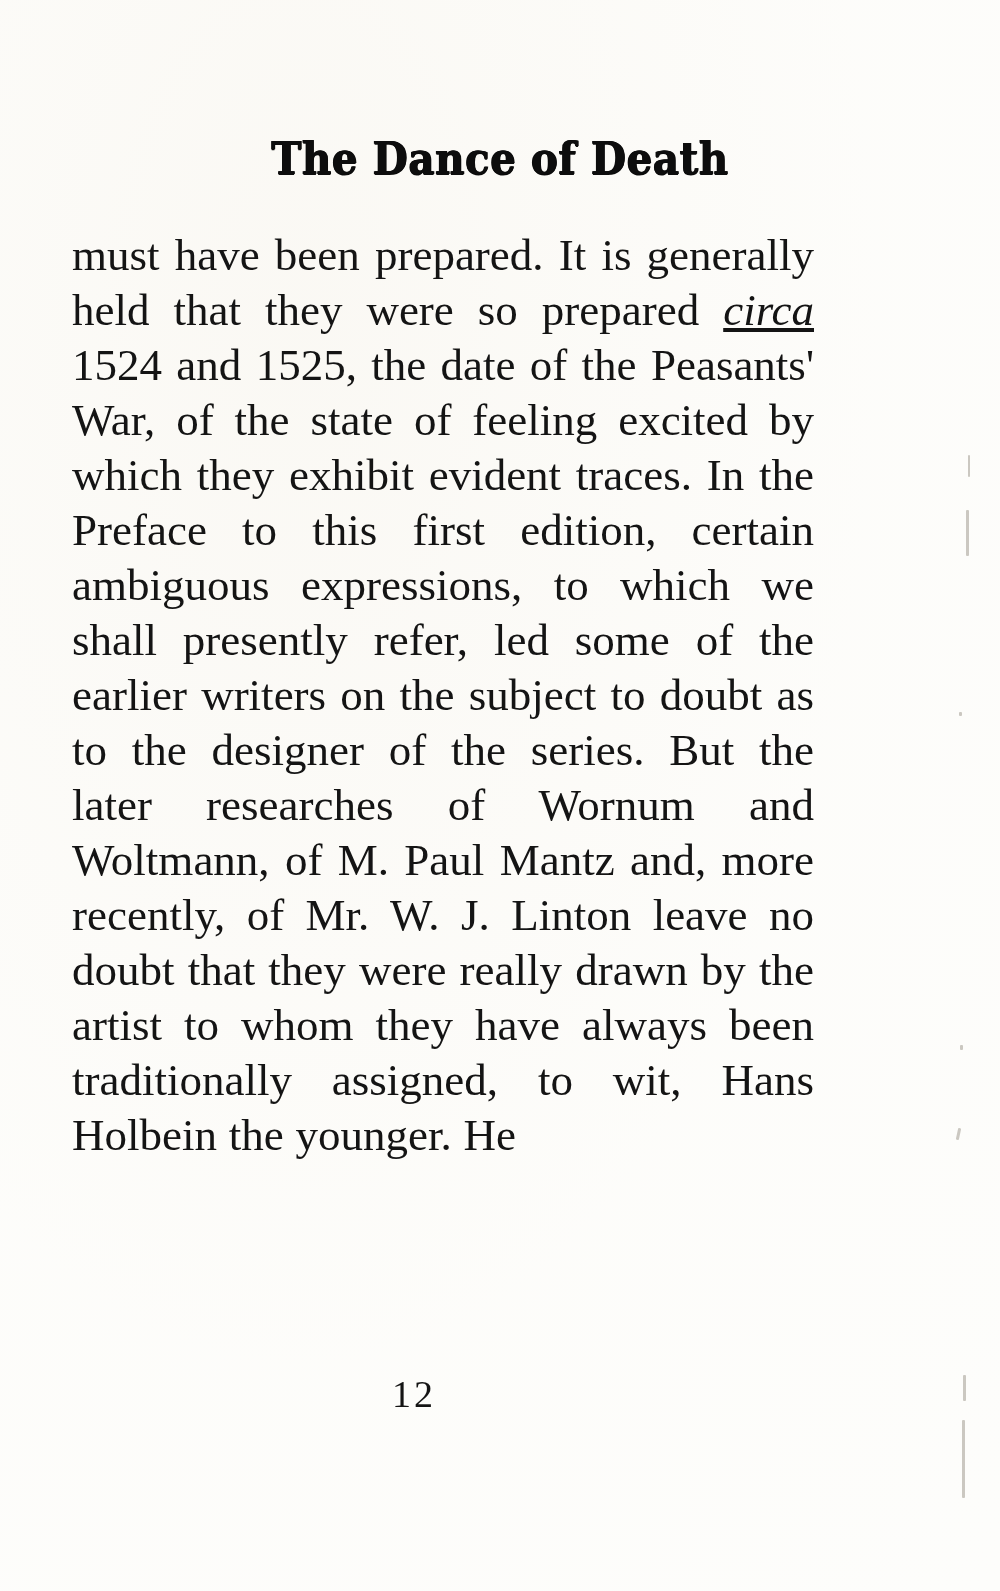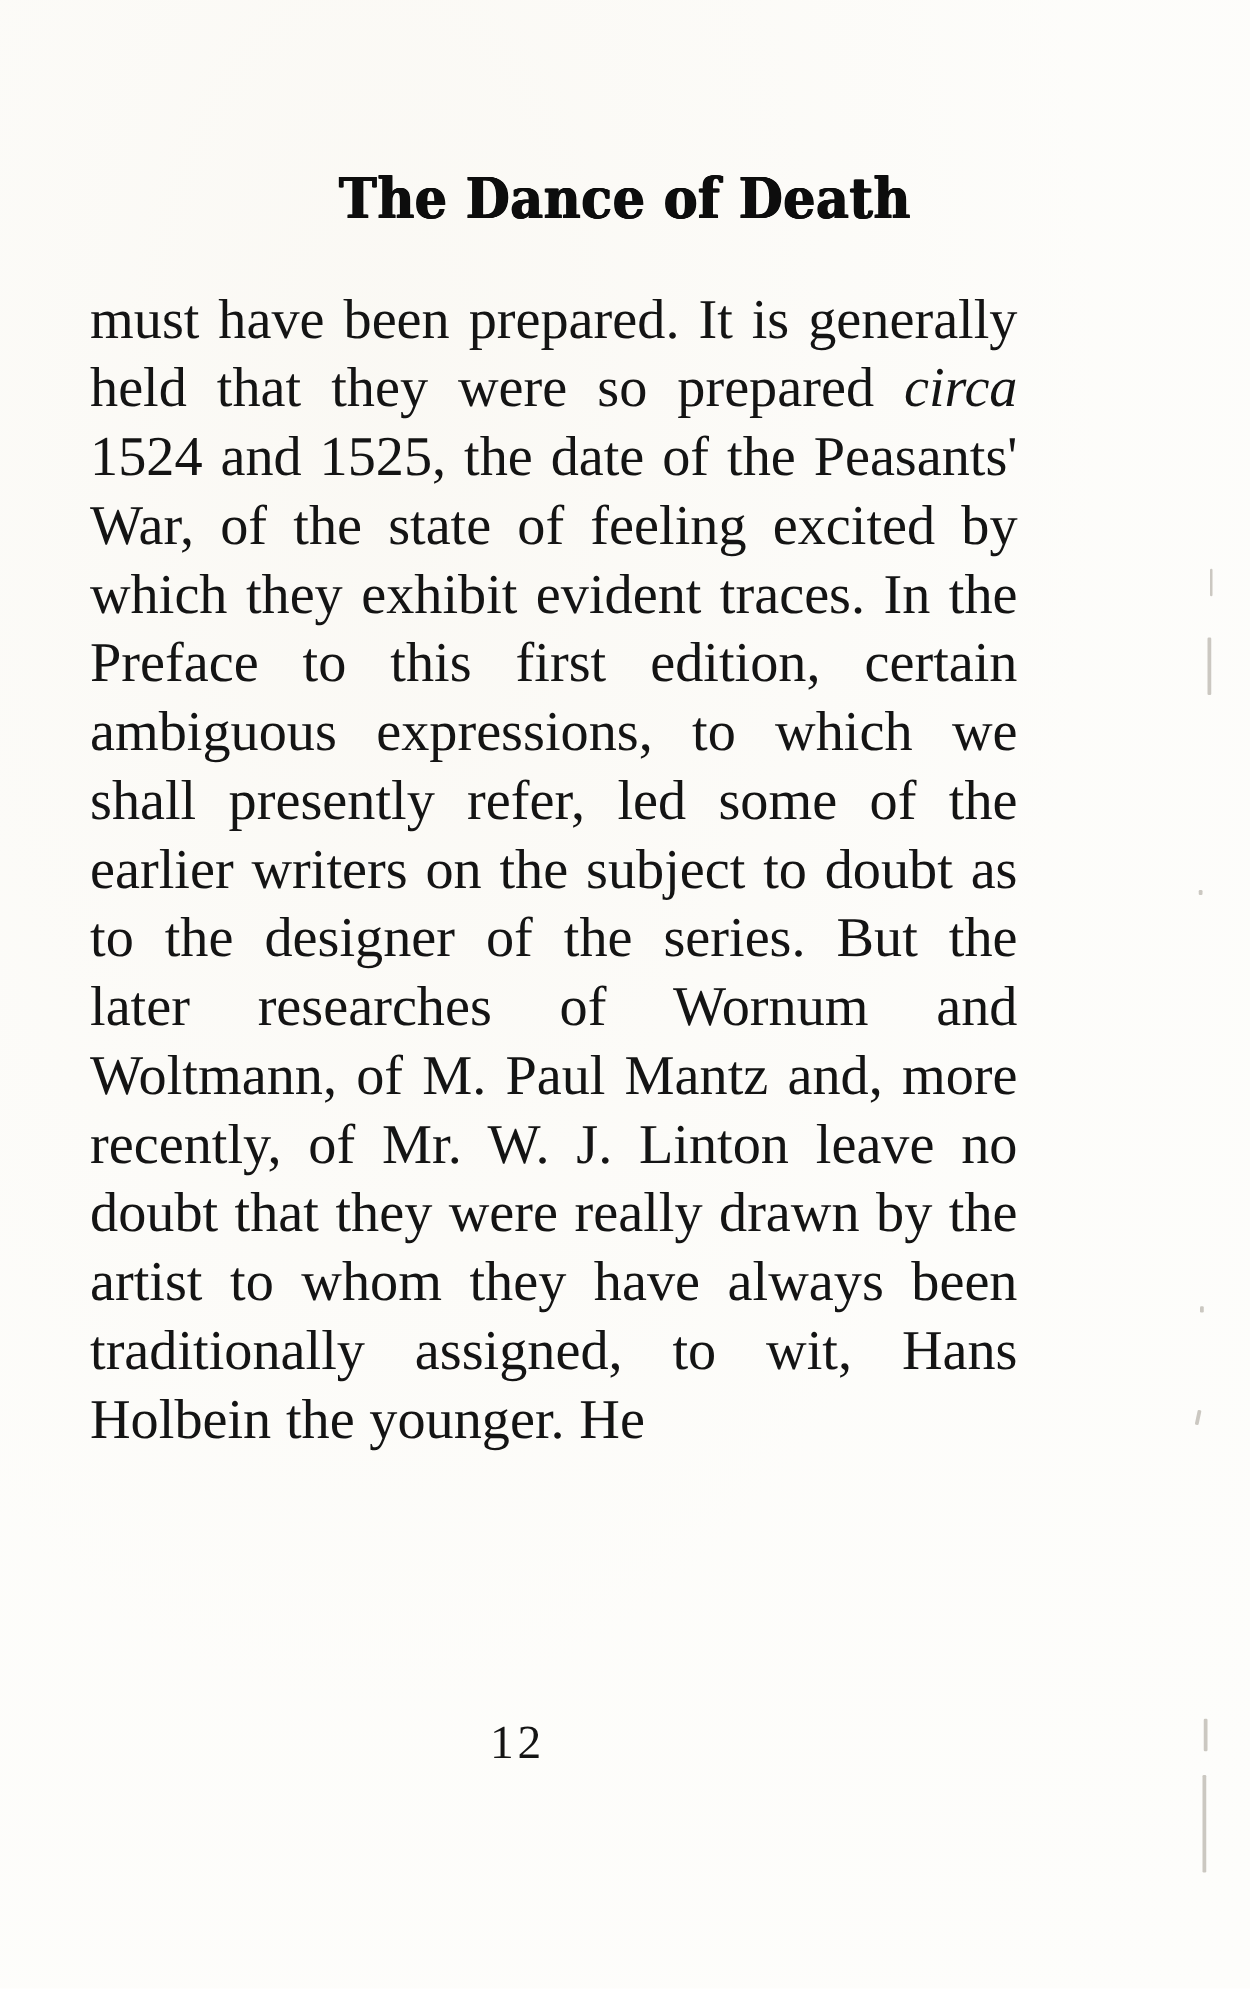--- a/index.html
+++ b/index.html
@@ -71,20 +71,21 @@
     line-height: 55px;
     text-align: justify;
     text-justify: inter-word;
     color: #141414;
     margin: 0;
     hyphens: manual;
     word-spacing: 0.5px;
   }
   .body-text i {
     font-style: italic;
+    text-decoration: underline;
   }
 
   .folio {
     position: absolute;
     top: 1372px;
     left: 0;
     width: 828px;
     text-align: center;
     font-family: "Liberation Serif", serif;
     font-size: 38px;

